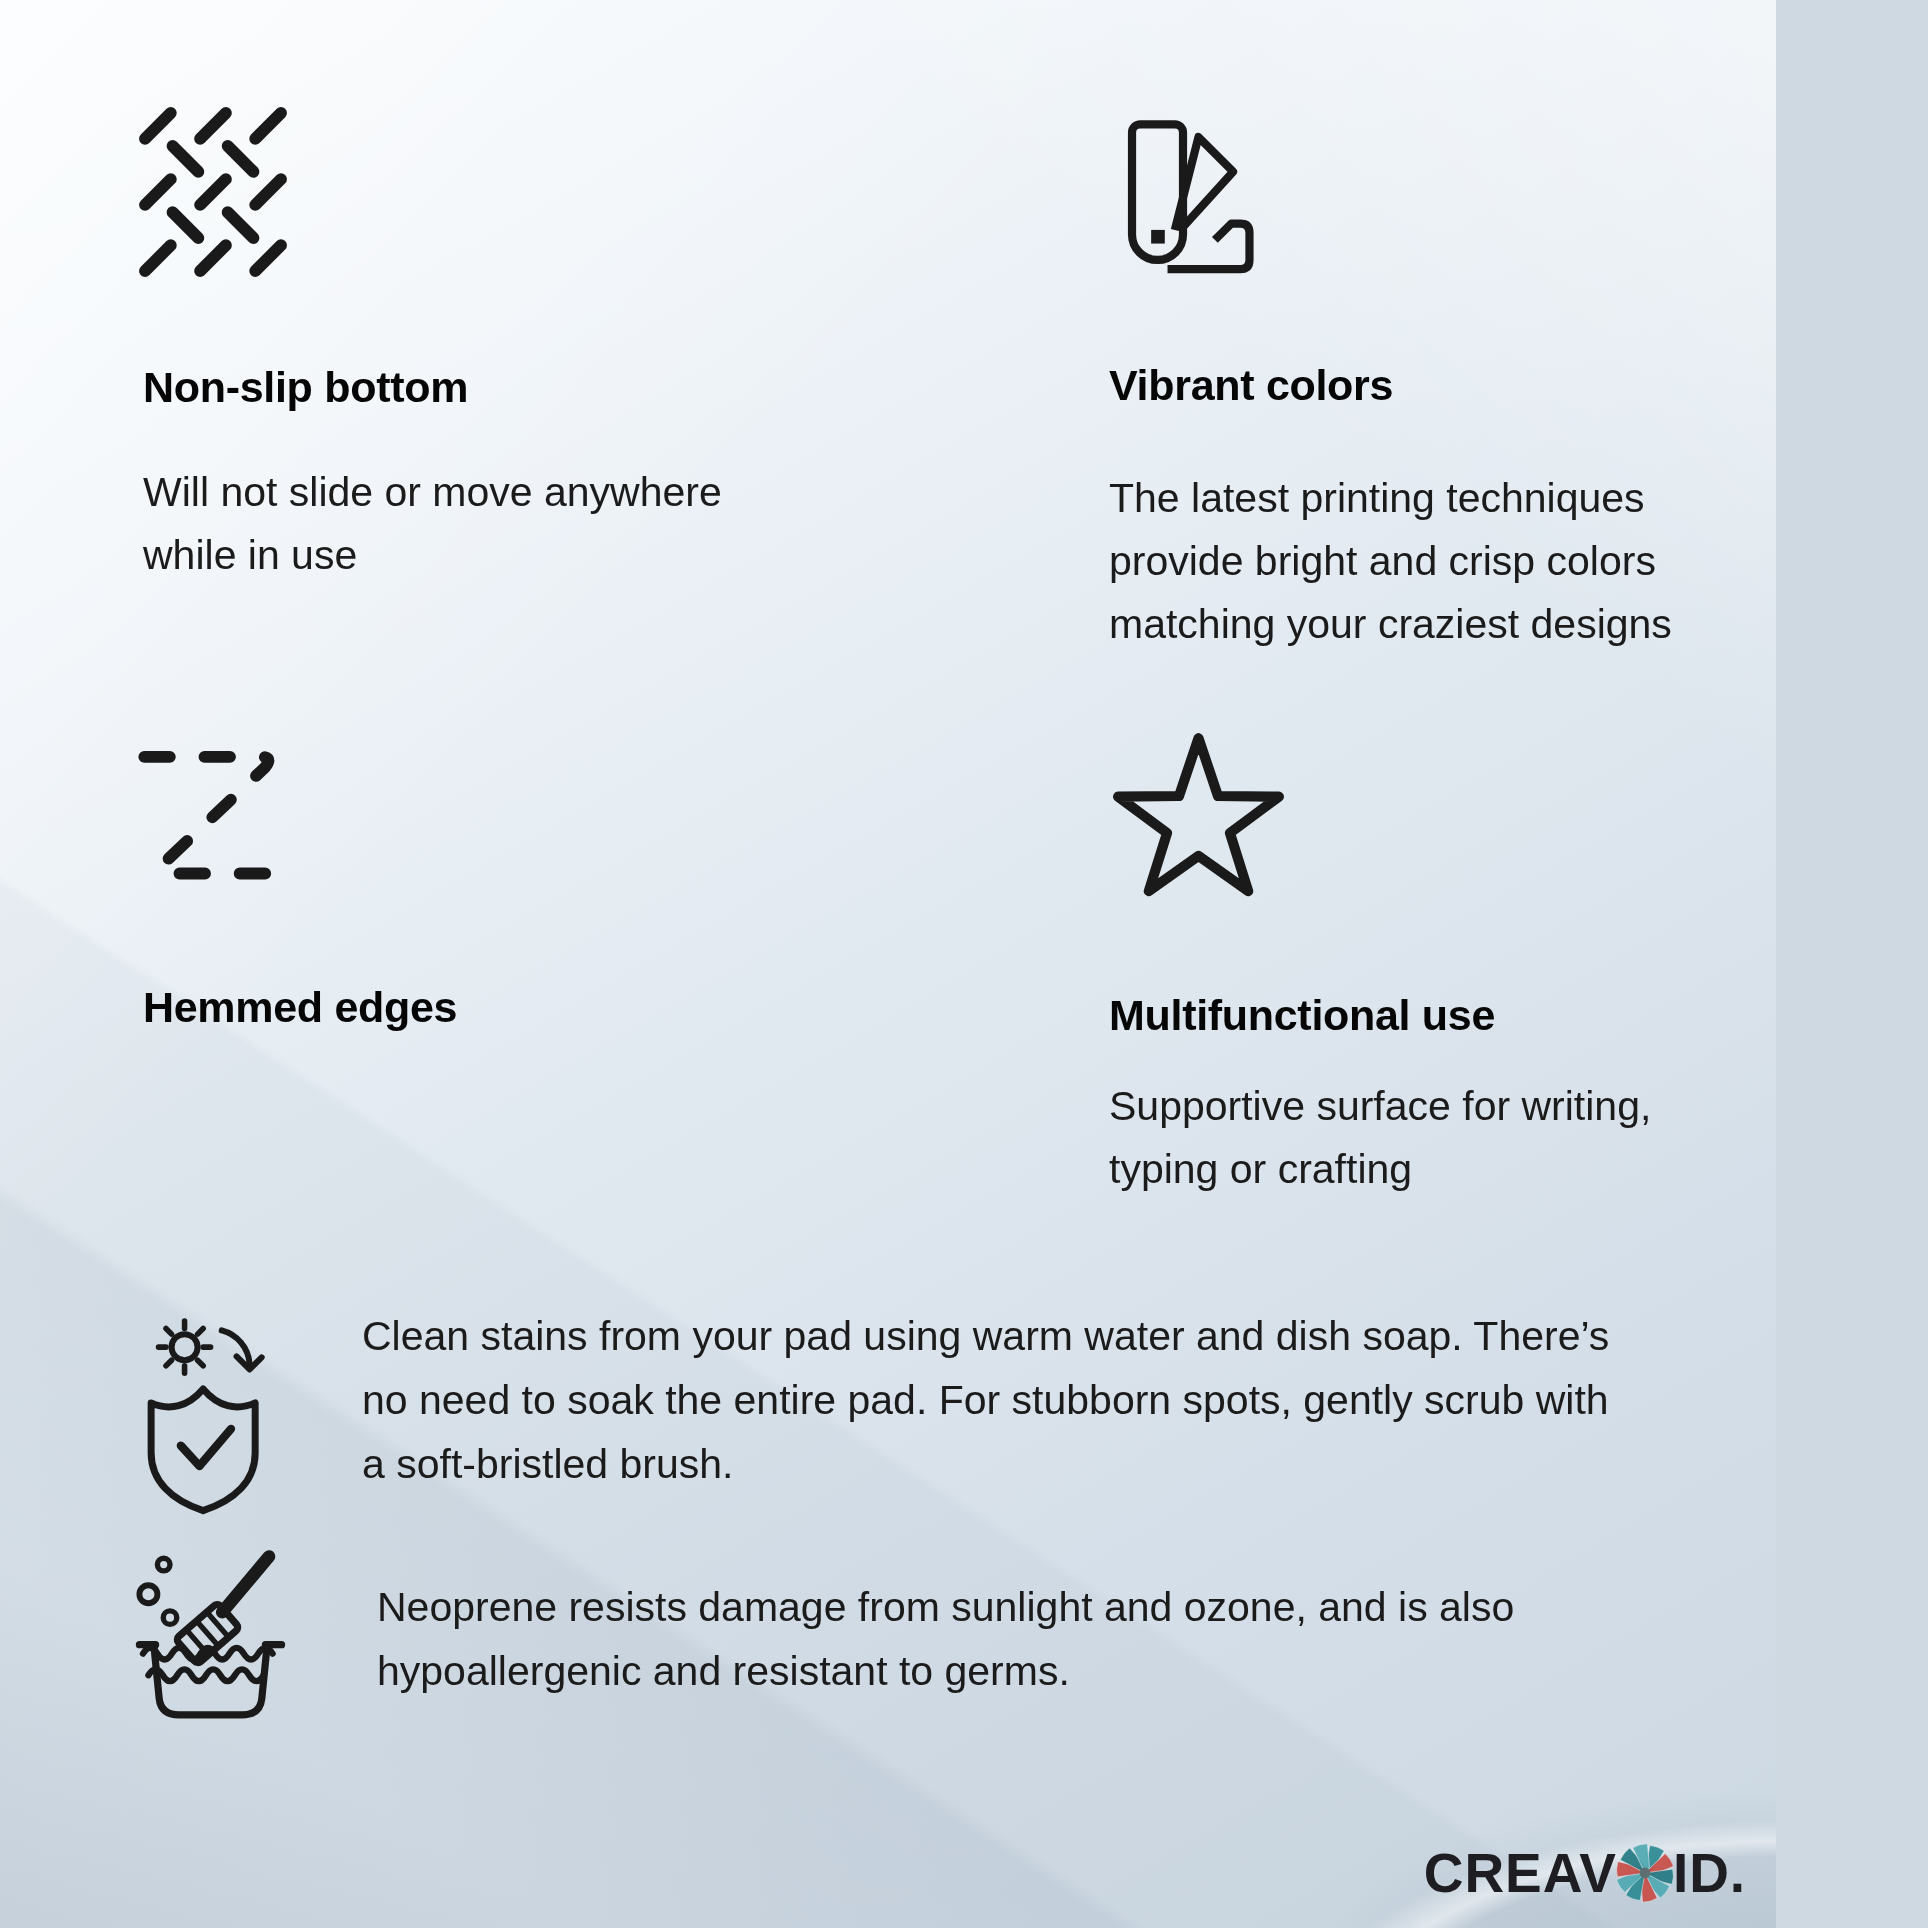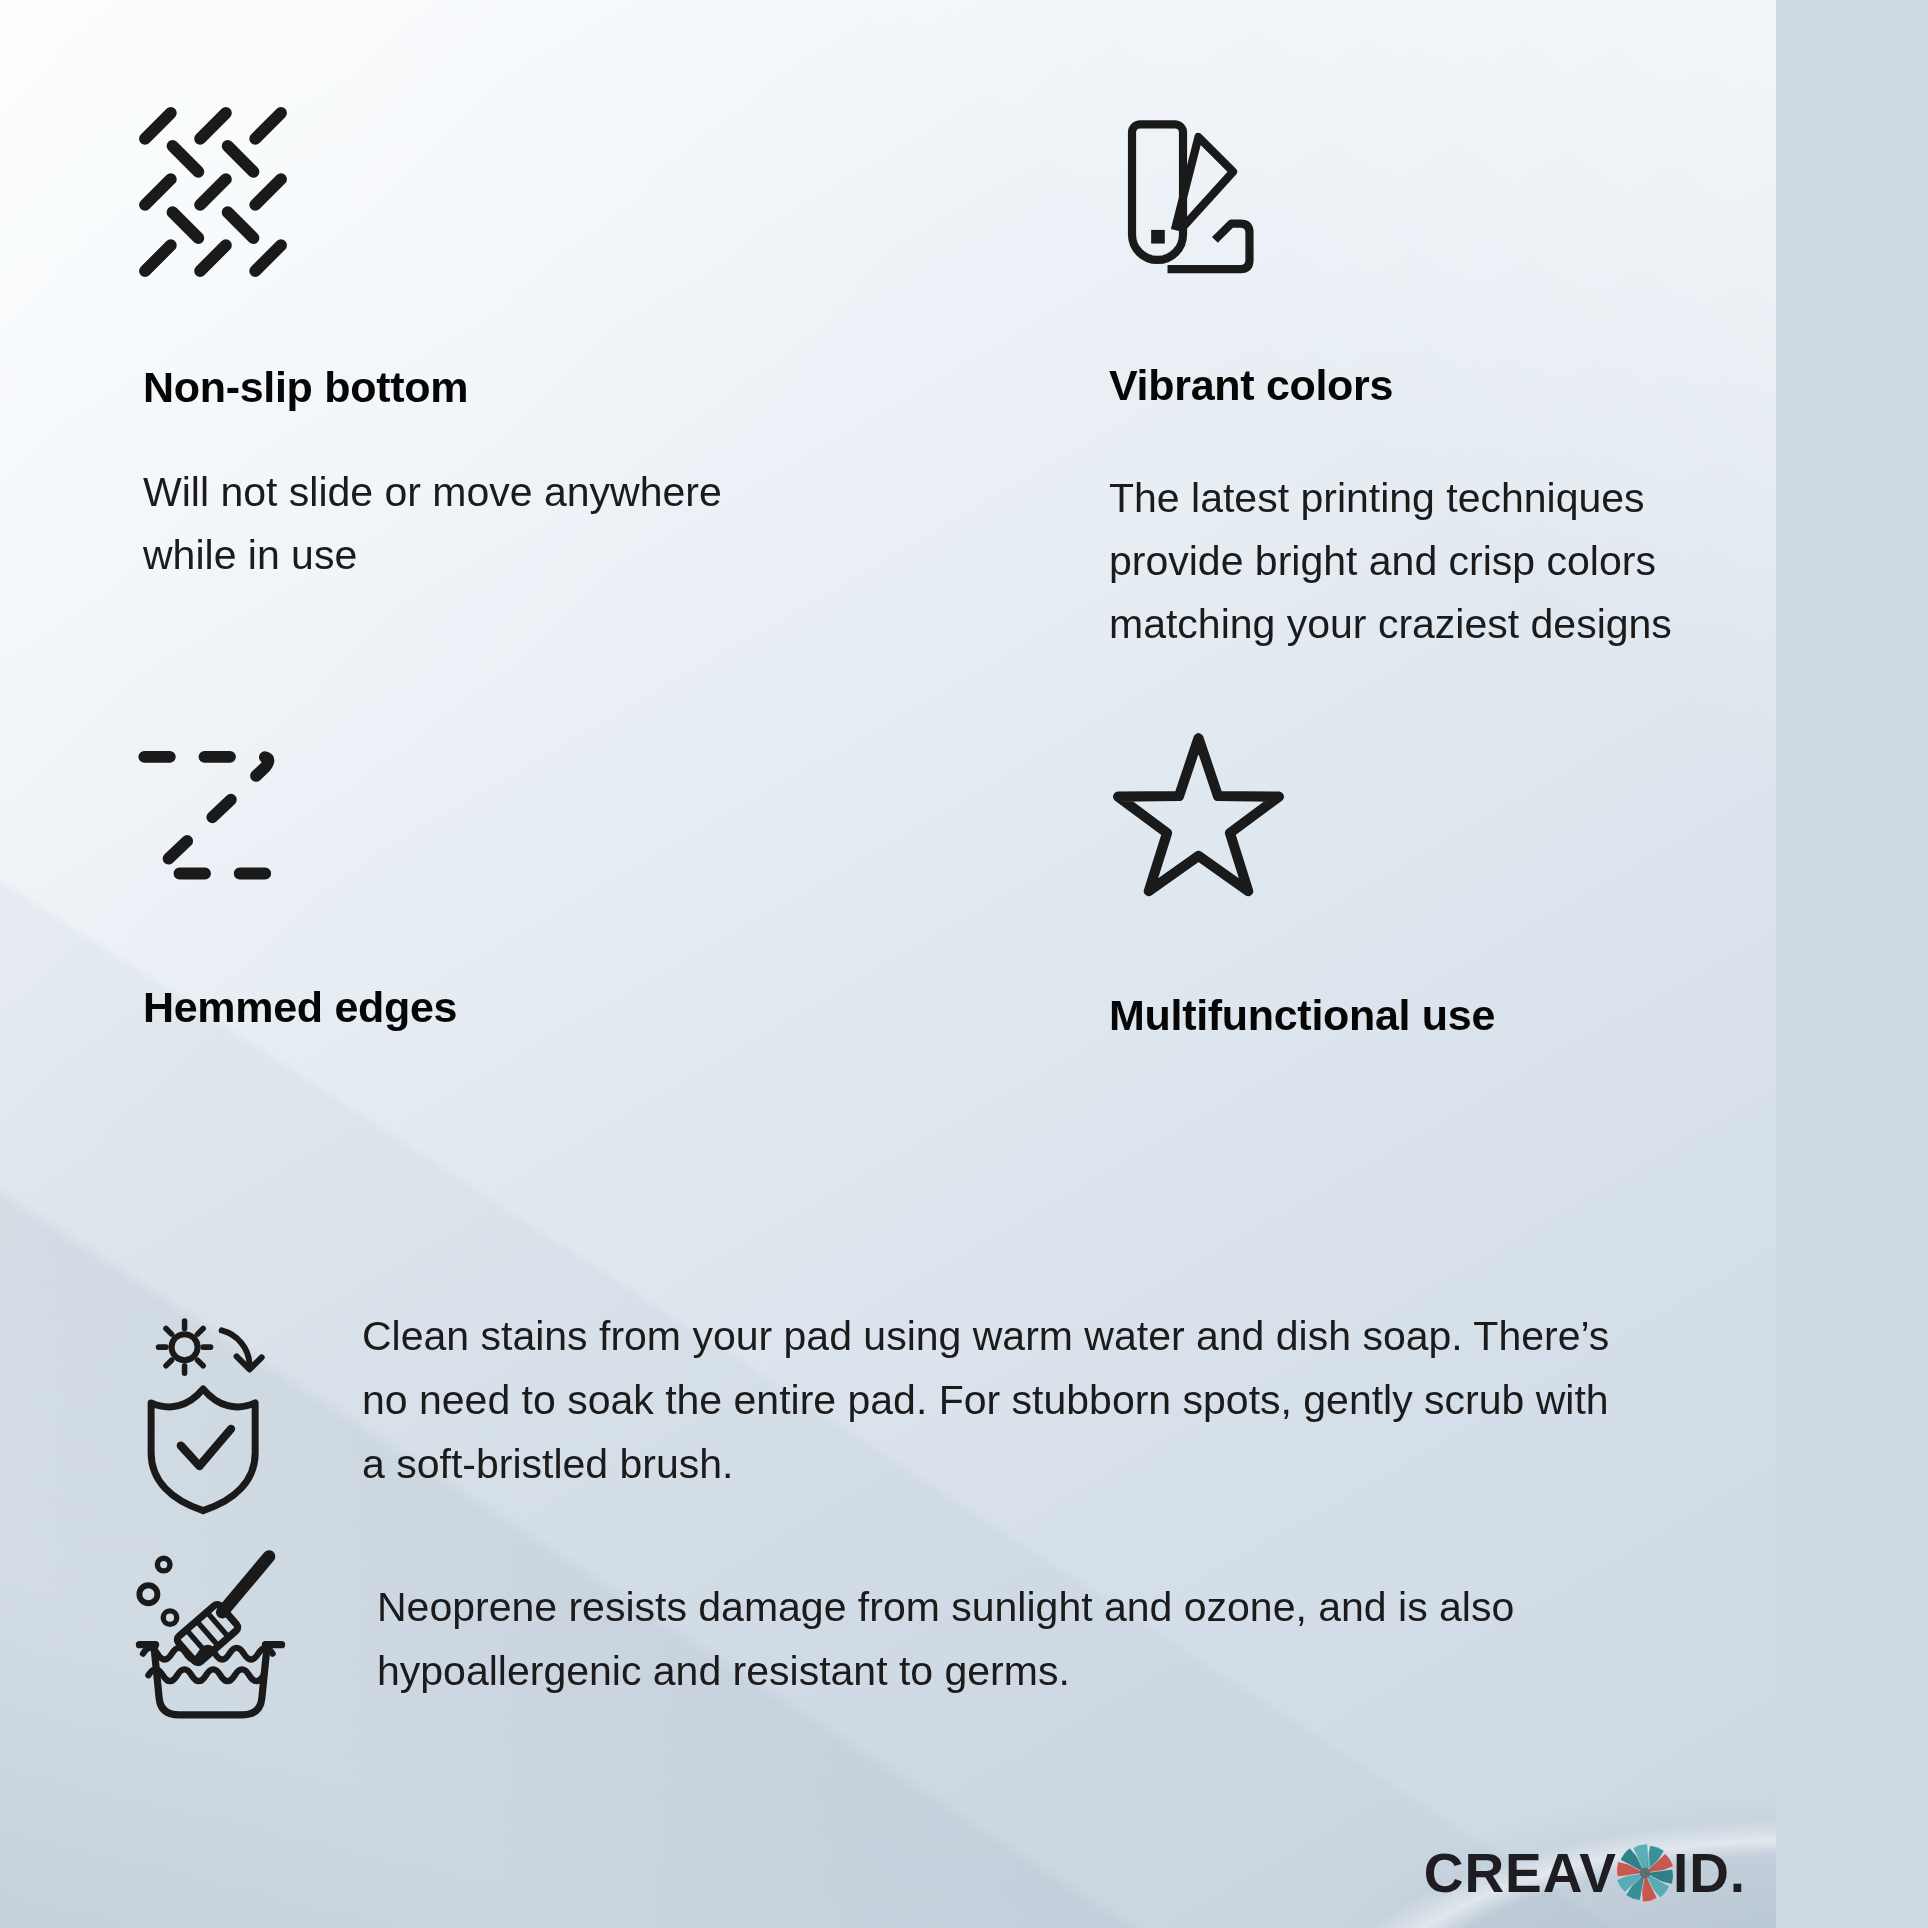--- a/index.html
+++ b/index.html
@@ -85,20 +85,22 @@
       <path class="stroke" stroke-width="13" stroke-linecap="round" stroke-dasharray="28 38" d="M8,14 H136 Q150,14 140,26 L30,130 Q20,142 34,142 H158"></path>
     </svg>
     <h2>Hemmed edges</h2>
   </section>
 
   <section class="feature f4">
     <svg class="icon" viewBox="0 -6 190 186">
       <path class="stroke" stroke-width="11" stroke-linejoin="round" d="M95,4 116.2,66.9 182.5,67.6 129.2,107.1 149.1,170.4 95,132 40.9,170.4 60.8,107.1 7.5,67.6 73.8,66.9 Z"></path>
     </svg>
     <h2>Multifunctional use</h2>
+    <p>Supportive surface for writing,
+typing or crafting</p>
   </section>
 
   <div class="care c1">
     <svg class="icon" viewBox="0 0 140 225">
       <circle class="stroke" stroke-width="6.5" cx="48" cy="40" r="14"></circle>
       <path class="stroke" stroke-width="6" stroke-linecap="round" d="M68,40 76,40 M62,54 68,60 M48,60 48,68 M34,54 28,60 M28,40 20,40 M34,26 28,20 M48,20 48,12 M62,26 68,20"></path>
       <path class="stroke" stroke-width="6.5" stroke-linecap="round" d="M88,22 A40,40 0 0 1 118,58"></path>
       <path class="stroke" stroke-width="6.5" stroke-linecap="round" stroke-linejoin="round" d="M104,50 118,64 131,51"></path>
       <path class="stroke" stroke-width="7.5" stroke-linejoin="round" d="M12,100 C32,109 52,104 68,85 C84,104 104,109 124,100 V154 C124,184 102,205 68,216 C34,205 12,184 12,154 Z"></path>
       <path class="stroke" stroke-width="9" stroke-linecap="round" stroke-linejoin="round" d="M44,146 64,168 98,128"></path>

